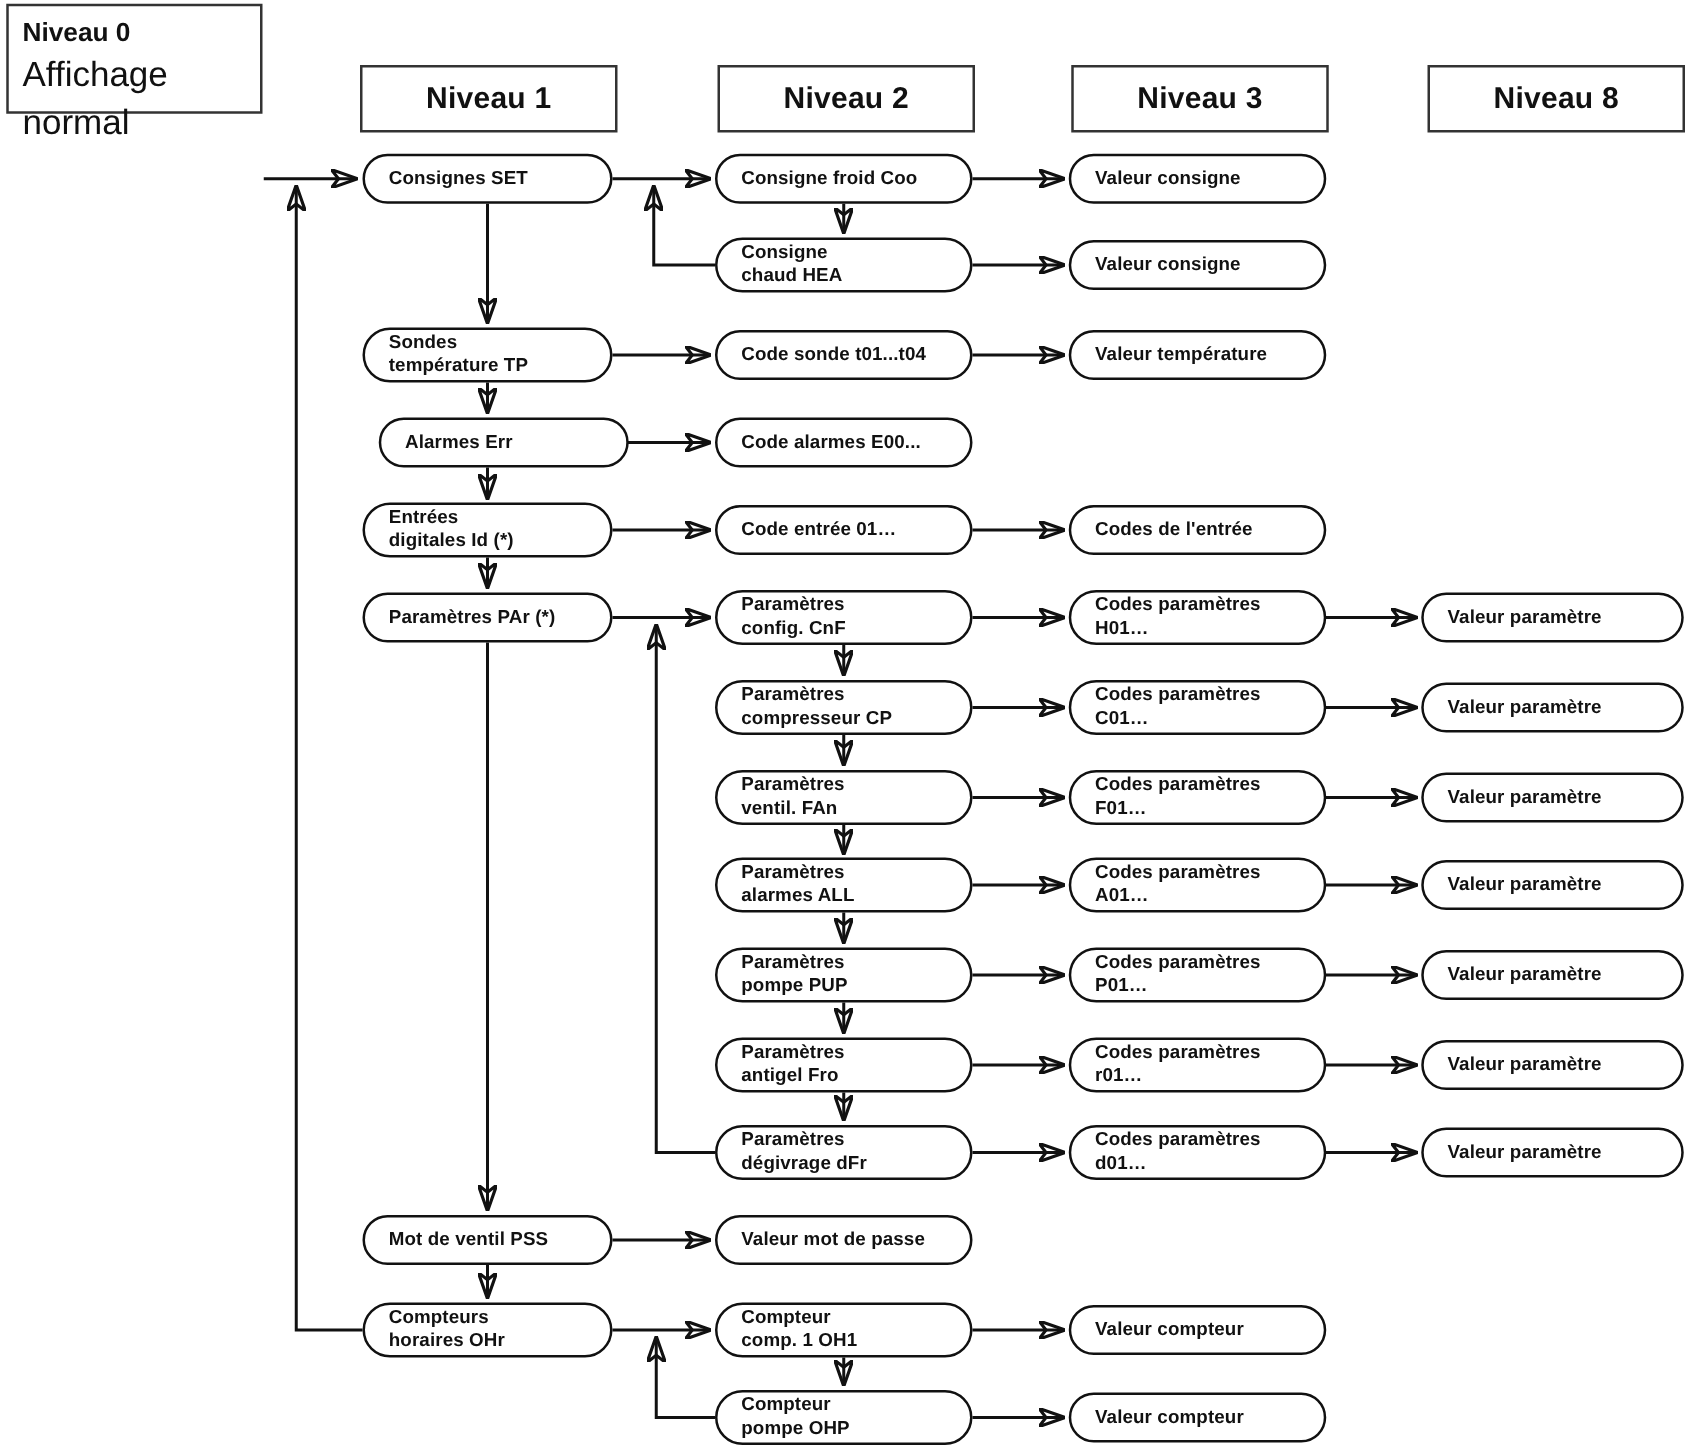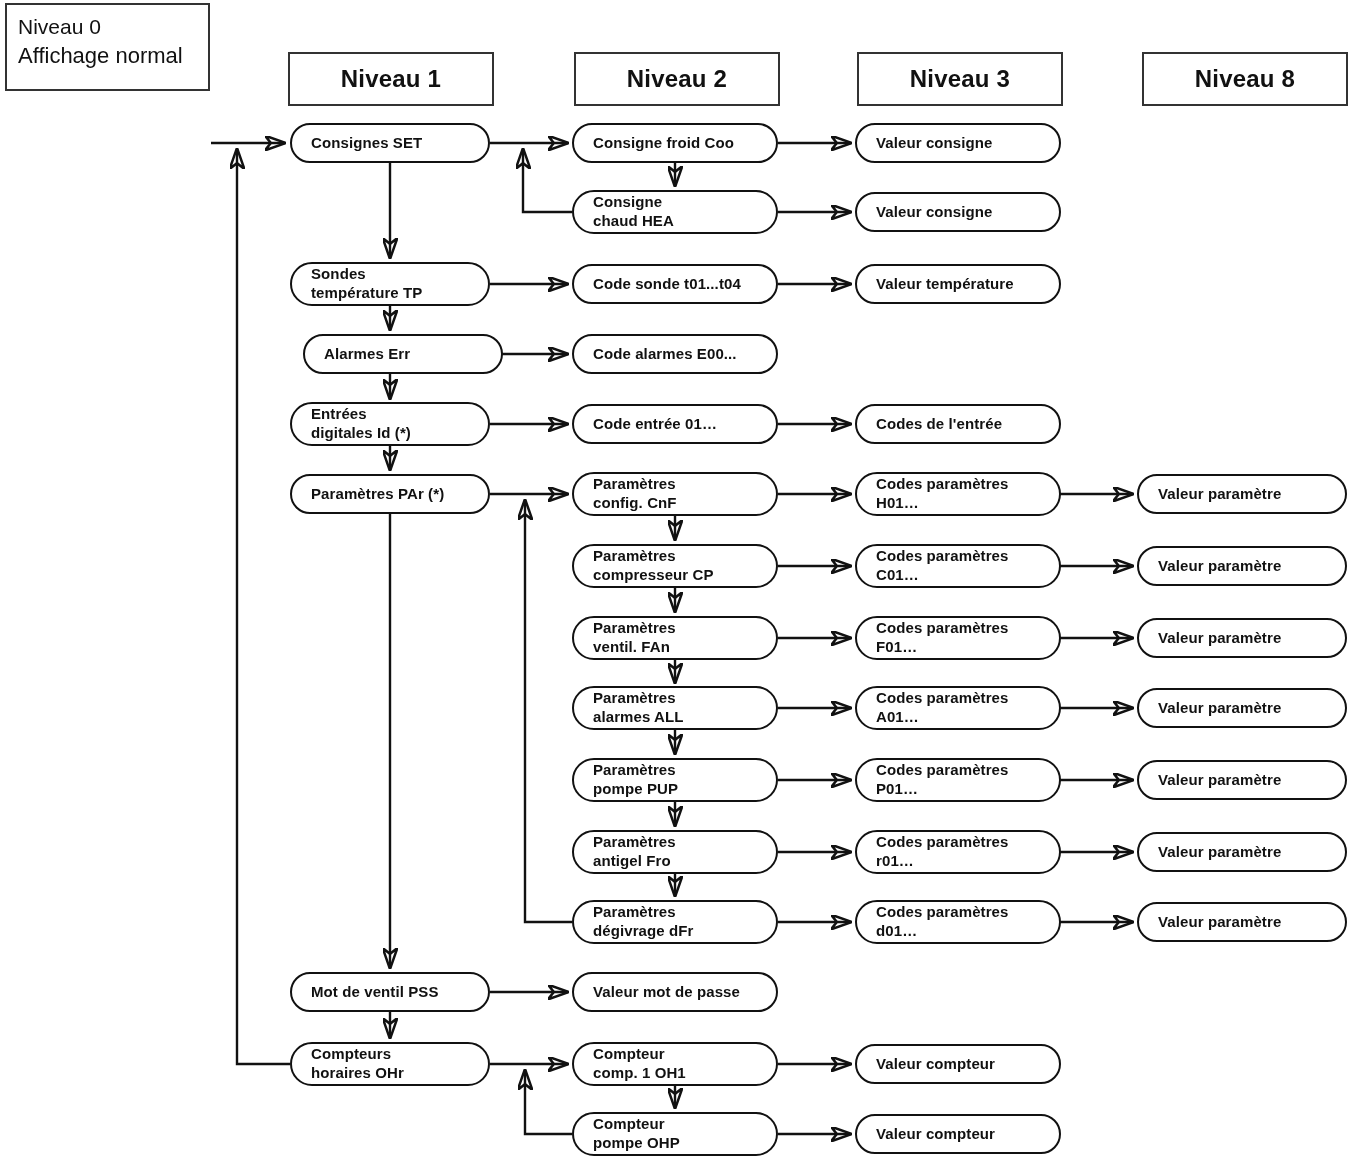--- a/index.html
+++ b/index.html
@@ -44,22 +44,22 @@
     letter-spacing:0.2px;
   }
   .level0{
     position:absolute;
     left:5px;top:3px;width:205px;height:88px;
     box-sizing:border-box;
     background:#ffffff;
     border:2.4px solid #333333;
     padding:8px 8px 0 11px;
   }
-  .level0 .t{display:block;font-size:21px;font-weight:normal;line-height:1.35;}
-  .level0 .s{display:block;font-size:22px;font-weight:normal;line-height:1.35;}
+  .level0 .t{display:block;font-size:21px;font-weight:bold;line-height:1.35;}
+  .level0 .s{display:block;font-size:28px;font-weight:normal;line-height:1.35;}
 </style>
 </head>
 <body>
 
 <div id="stage">
 
   <svg class="wires" width="1354" height="1159" viewBox="0 0 1354 1159">
     <defs>
       <marker id="ah" viewBox="0 0 20 14" refX="19" refY="7" markerWidth="21" markerHeight="15" markerUnits="userSpaceOnUse" orient="auto">
         <path d="M0,0 L20,7 L0,14 L5.5,7 Z" fill="#111111" stroke="none"></path>

